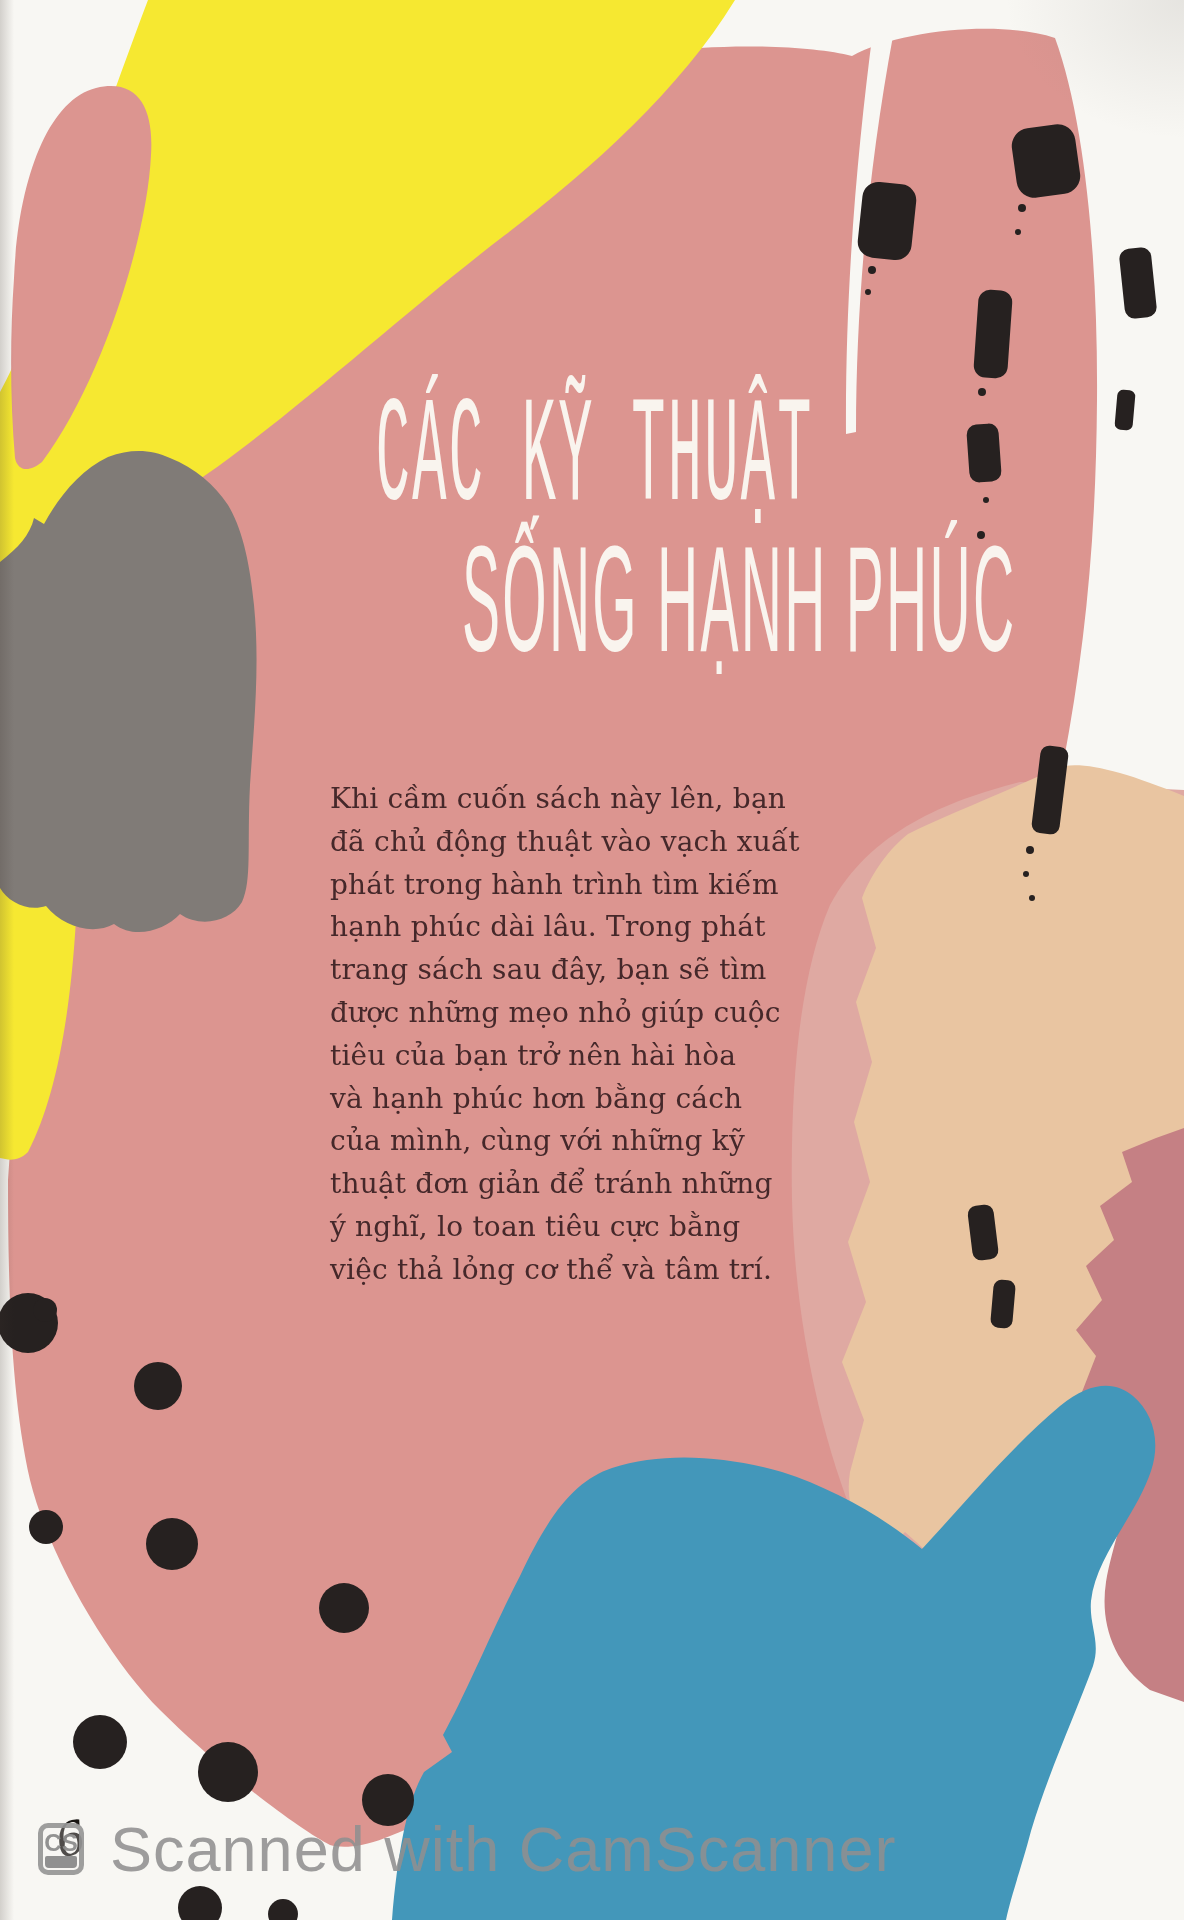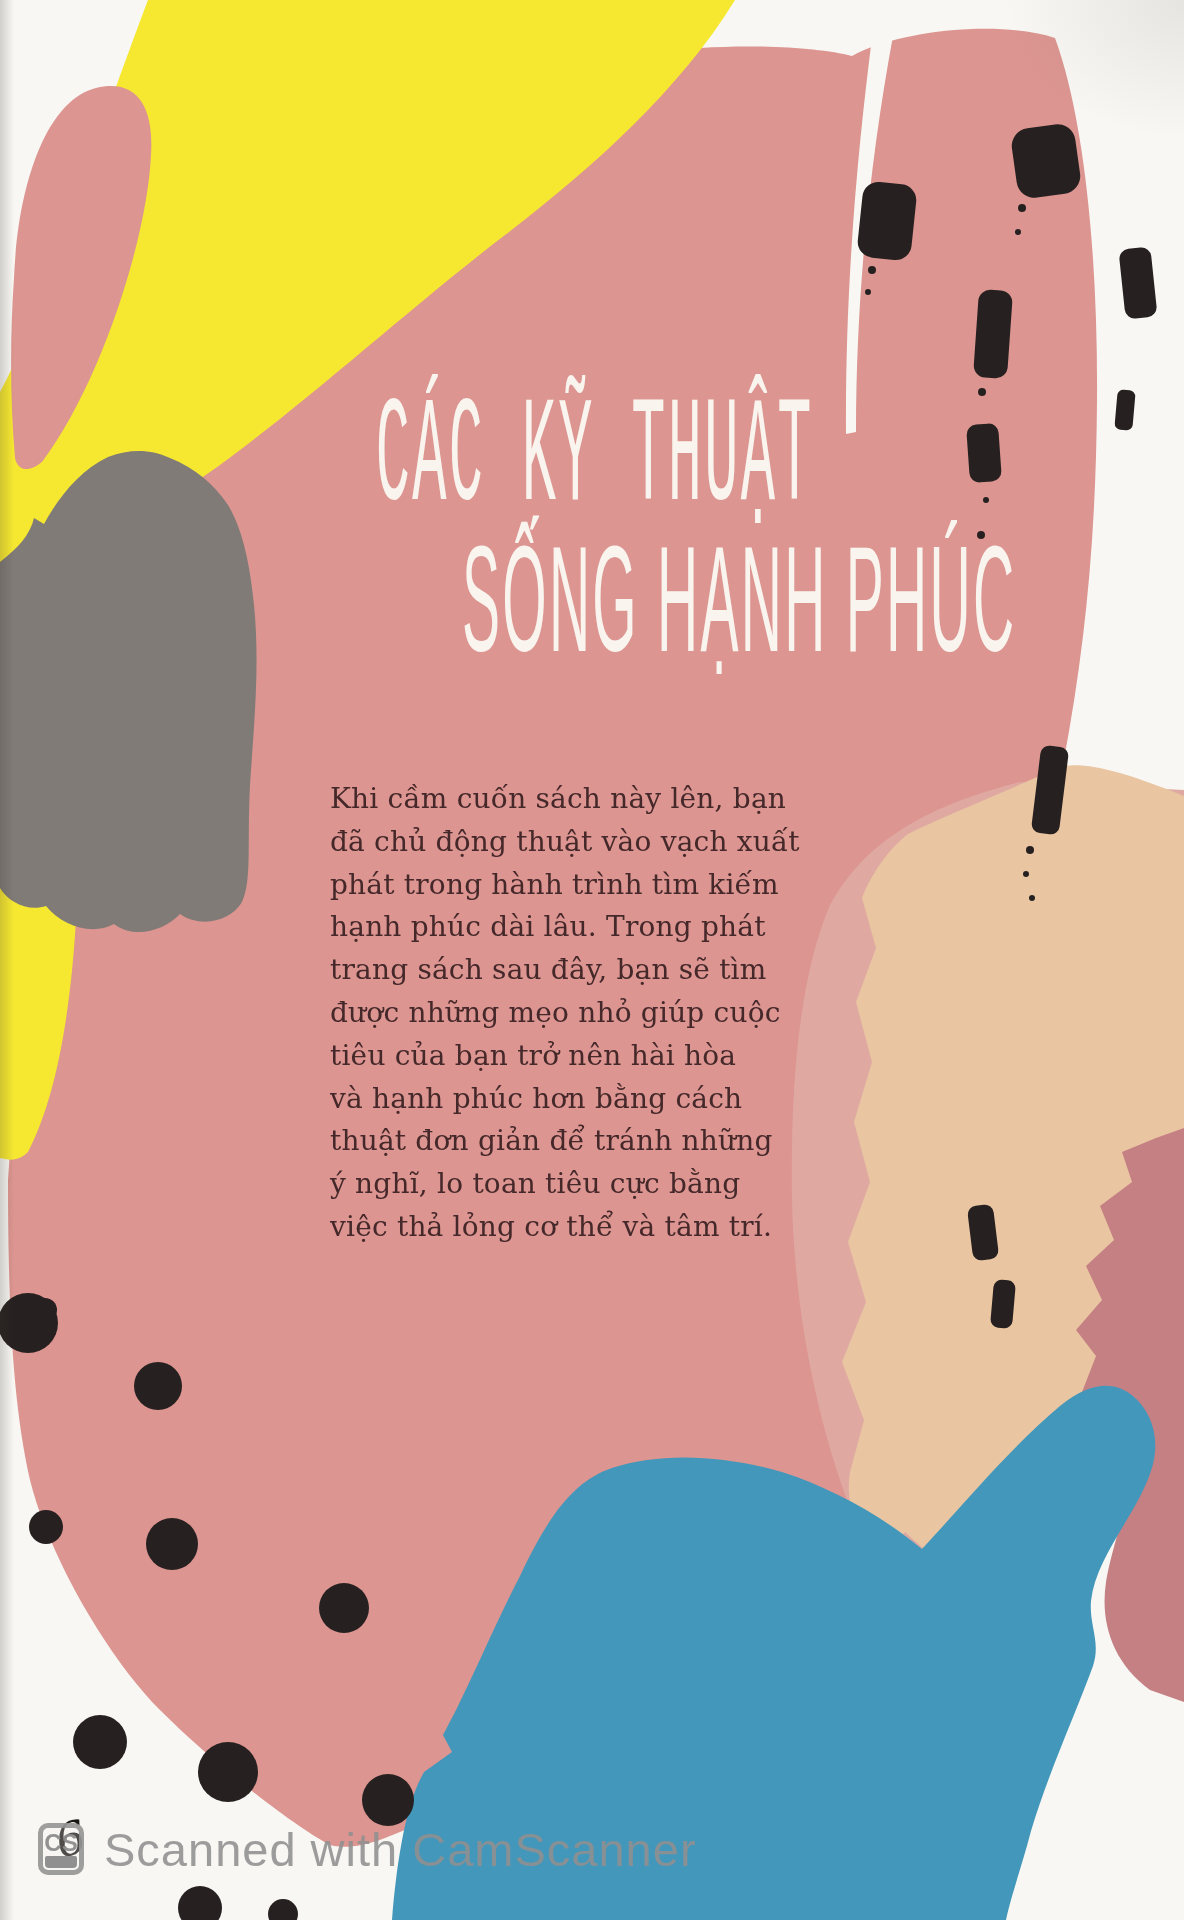--- a/index.html
+++ b/index.html
@@ -61,22 +61,22 @@
     font-size:24px;font-weight:bold;
     color:rgba(140,140,140,.95);
     letter-spacing:0px;
   }
   .cs-logo .cs-band{
     position:absolute;left:2px;right:2px;bottom:2px;height:12px;
     background:rgba(138,138,138,.95);
     border-radius:2px 2px 4px 4px;
   }
   .wm-text{
-    margin-left:20px;
-    font-size:47px;
+    margin-left:26px;
+    font-size:63px;
     color:rgba(144,144,144,.88);
     letter-spacing:1px;
     white-space:nowrap;
   }
   .edge-shadow-left{
     position:absolute;left:0;top:0;bottom:0;width:14px;
     background:linear-gradient(to right, rgba(60,50,45,.20), rgba(60,50,45,0));
     pointer-events:none;
   }
   .corner-shade{
@@ -229,20 +229,21 @@
 
   <div class="paragraph">
     <span class="pline">Khi cầm cuốn sách này lên, bạn</span>
     <span class="pline">đã chủ động thuật vào vạch xuất</span>
     <span class="pline">phát trong hành trình tìm kiếm</span>
     <span class="pline">hạnh phúc dài lâu. Trong phát</span>
     <span class="pline">trang sách sau đây, bạn sẽ tìm</span>
     <span class="pline">được những mẹo nhỏ giúp cuộc</span>
     <span class="pline">tiêu của bạn trở nên hài hòa</span>
     <span class="pline">và hạnh phúc hơn bằng cách</span>
+    <span class="pline">của mình, cùng với những kỹ</span>
     <span class="pline">thuật đơn giản để tránh những</span>
     <span class="pline">ý nghĩ, lo toan tiêu cực bằng</span>
     <span class="pline">việc thả lỏng cơ thể và tâm trí.</span>
   </div>
 
   <div class="page-number">6</div>
 
   <div class="watermark">
     <div class="cs-logo">
       <div class="cs-text">CS</div>

